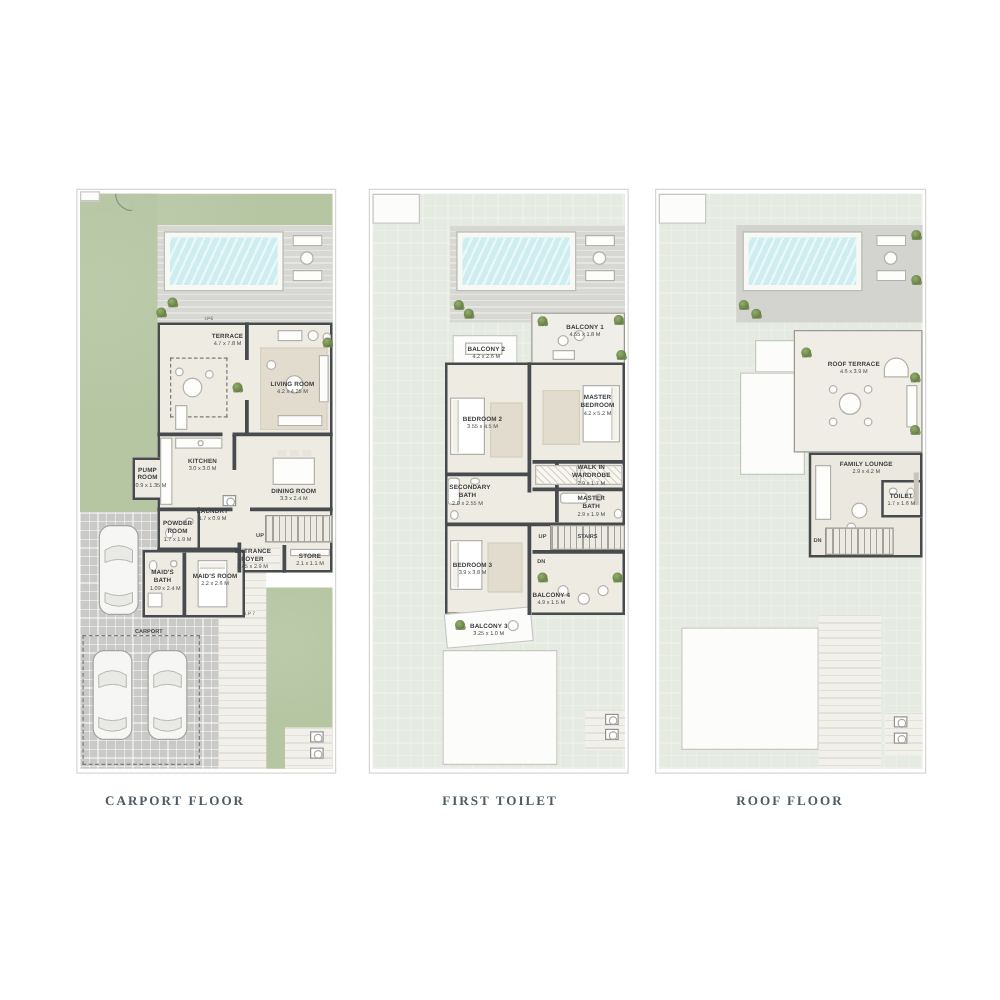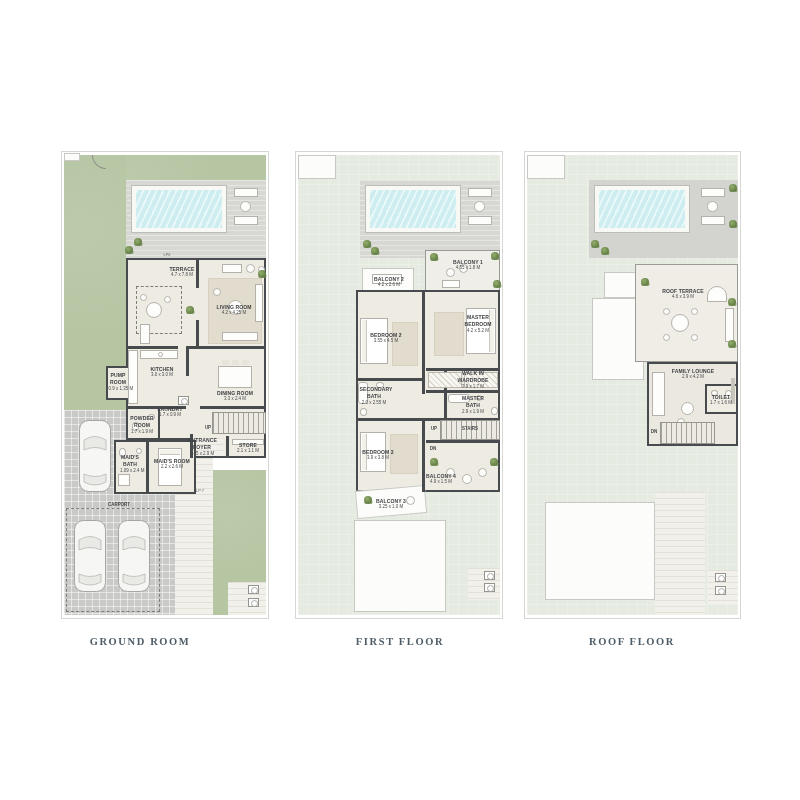--- a/index.html
+++ b/index.html
@@ -354,15 +354,15 @@
       <b>FAMILY LOUNGE</b>
       <i>2.9 x 4.2 M</i>
     </div>
   <div class="lbl" style="left:196px;top:248px">
       <b>TOILET</b>
       <i>1.7 x 1.6 M</i>
     </div>
   <div class="tag" style="left:129px;top:280px">DN</div>
 </div>
 
-<div class="title" style="left:45px">GROUND ROOM</div>
-<div class="title" style="left:305px">FIRST FLOOR</div>
+<div class="title" style="left:45px">CARPORT FLOOR</div>
+<div class="title" style="left:305px">FIRST TOILET</div>
 <div class="title" style="left:537px">ROOF FLOOR</div>
 
 </body></html>

